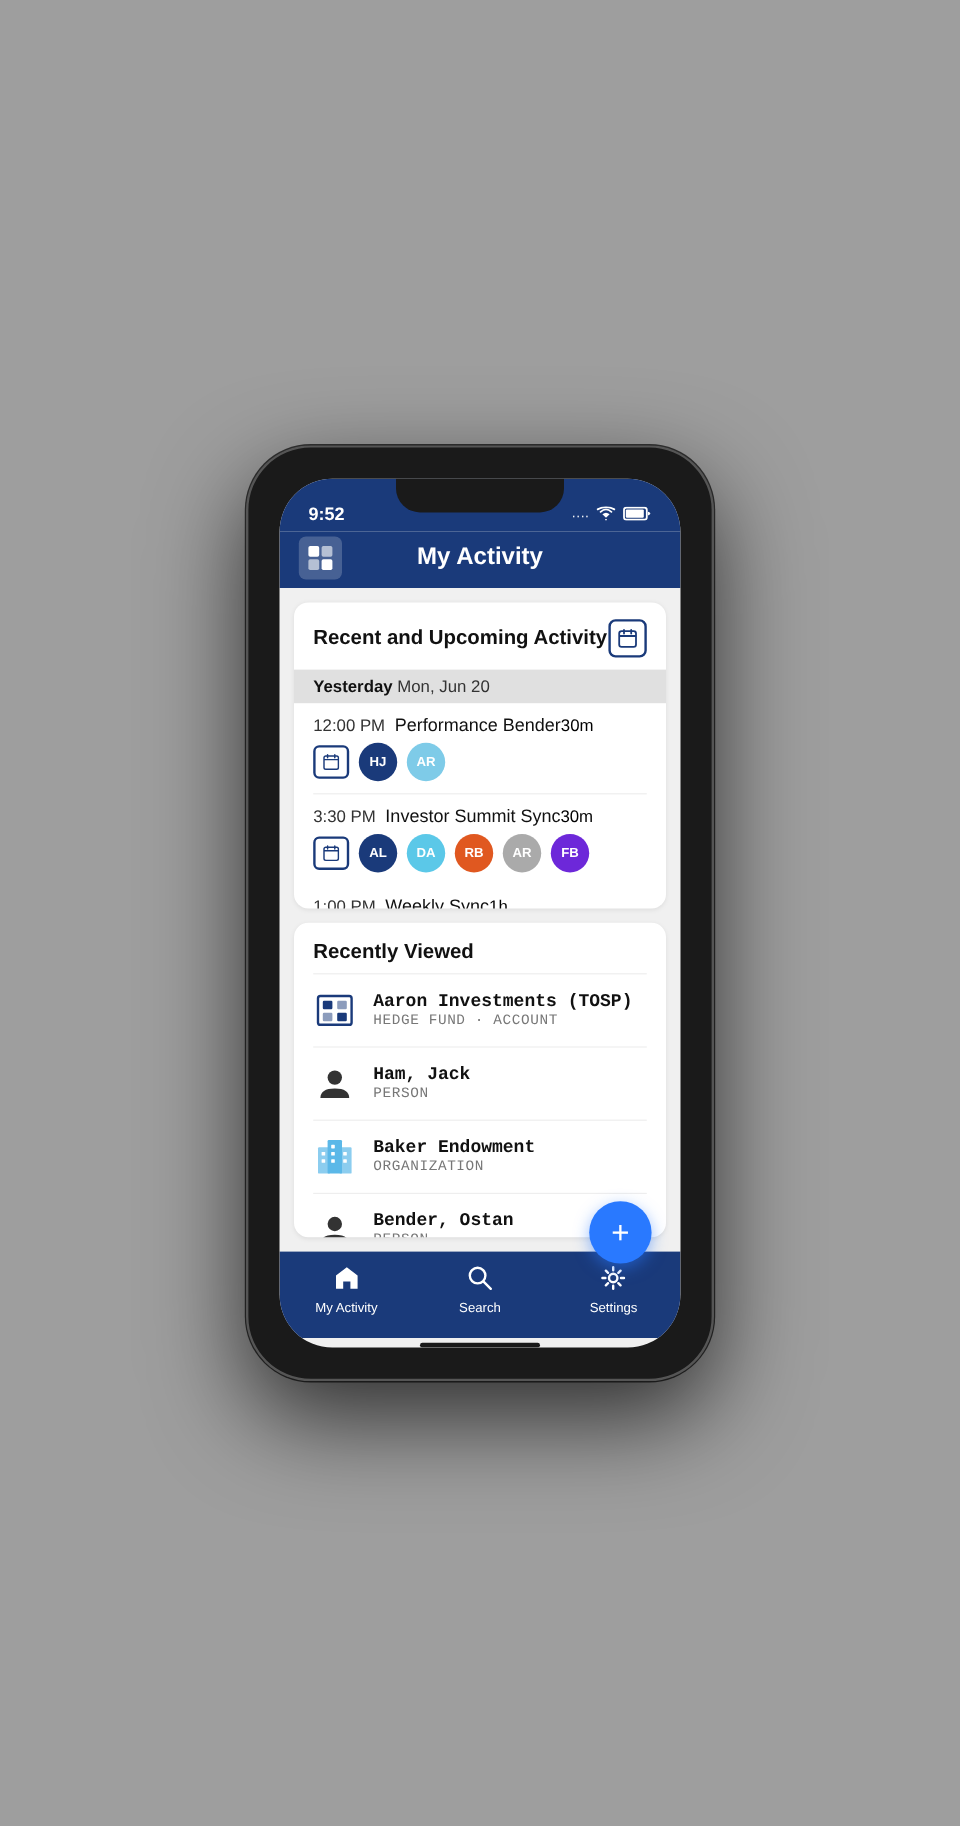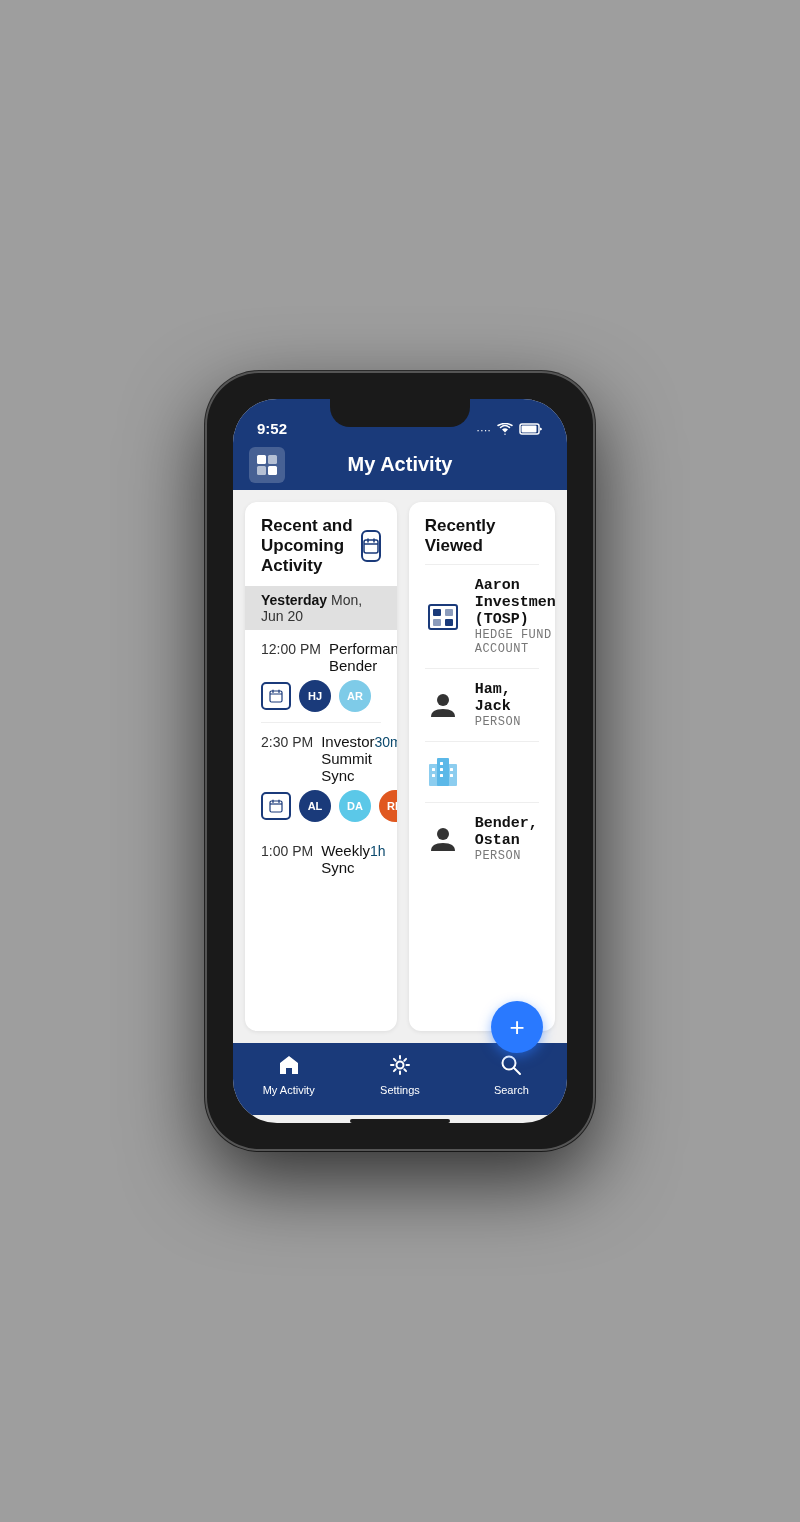--- a/index.html
+++ b/index.html
@@ -108,21 +108,21 @@
       font-weight: 700;
     }
 
     
     .content {
       flex: 1;
       overflow-y: auto;
       background: #f0f0f0;
       padding: 12px;
       display: flex;
-      flex-direction: row;
+      flex-direction: column;
       gap: 12px;
     }
 
     .content::-webkit-scrollbar { display: none; }
 
     
     .card {
       background: white;
       border-radius: 12px;
       overflow: hidden;
@@ -191,21 +191,21 @@
     }
 
     .event-name {
       font-size: 15px;
       font-weight: 500;
       color: #111;
     }
 
     .event-duration {
       font-size: 14px;
-      color: #0c4a6e;
+      color: #000000;
     }
 
     .event-icons-row {
       display: flex;
       align-items: center;
       gap: 8px;
     }
 
     .cal-icon-small {
       width: 30px;
@@ -421,21 +421,21 @@
             <div class="avatar" style="background:#1a3a7a">HJ</div>
             <div class="avatar" style="background:#7ecbe8">AR</div>
           </div>
         </div>
 
         <div class="divider"></div>
 
         <div class="event-row">
           <div class="event-time-title">
             <div class="event-left">
-              <span class="event-time">2:30 PM</span>
+              <span class="event-time">3:30 PM</span>
               <span class="event-name">Investor Summit Sync</span>
             </div>
             <span class="event-duration">30m</span>
           </div>
           <div class="event-icons-row">
             <div class="cal-icon-small">
               <svg width="14" height="14" viewBox="0 0 14 14" fill="none">
                 <rect x="1" y="2" width="12" height="11" rx="1.5" stroke="#1a3a7a" stroke-width="1.2"></rect>
                 <line x1="4" y1="1" x2="4" y2="3.5" stroke="#1a3a7a" stroke-width="1.2" stroke-linecap="round"></line>
                 <line x1="10" y1="1" x2="10" y2="3.5" stroke="#1a3a7a" stroke-width="1.2" stroke-linecap="round"></line>
@@ -509,20 +509,24 @@
               <rect x="22" y="10" width="10" height="22" rx="1" fill="#5bb8e8" opacity="0.7"></rect>
               <rect x="15" y="8" width="3" height="3" rx="0.5" fill="white"></rect>
               <rect x="15" y="14" width="3" height="3" rx="0.5" fill="white"></rect>
               <rect x="15" y="20" width="3" height="3" rx="0.5" fill="white"></rect>
               <rect x="7" y="14" width="3" height="3" rx="0.5" fill="white"></rect>
               <rect x="7" y="20" width="3" height="3" rx="0.5" fill="white"></rect>
               <rect x="25" y="14" width="3" height="3" rx="0.5" fill="white"></rect>
               <rect x="25" y="20" width="3" height="3" rx="0.5" fill="white"></rect>
             </svg>
           </div>
+          <div class="list-item-text">
+            <div class="list-item-name">Baker Endowment</div>
+            <div class="list-item-type">ORGANIZATION</div>
+          </div>
         </div>
 
         <div class="divider"></div>
 
         <div class="list-item">
           <div class="list-item-icon">
             <svg width="36" height="36" viewBox="0 0 36 36" fill="none">
               <circle cx="18" cy="13" r="6" fill="#333"></circle>
               <path d="M6 30 Q6 22 18 22 Q30 22 30 30" fill="#333"></path>
             </svg>
@@ -544,33 +548,33 @@
         <span class="nav-icon">
           <svg width="22" height="22" viewBox="0 0 22 22" fill="white">
             <path d="M11 2 L2 9 L2 20 L8 20 L8 14 L14 14 L14 20 L20 20 L20 9 Z" fill="white"></path>
           </svg>
         </span>
         <span class="nav-label">My Activity</span>
       </div>
       <div class="nav-item">
         <span class="nav-icon">
           <svg width="22" height="22" viewBox="0 0 22 22" fill="none">
+            <circle cx="9" cy="9" r="6.5" stroke="white" stroke-width="2"></circle>
+            <line x1="14" y1="14" x2="20" y2="20" stroke="white" stroke-width="2" stroke-linecap="round"></line>
+          </svg>
+        </span>
+        <span class="nav-label">Search</span>
+      </div>
+      <div class="nav-item">
+        <span class="nav-icon">
+          <svg width="22" height="22" viewBox="0 0 22 22" fill="none">
             <circle cx="11" cy="11" r="3.5" stroke="white" stroke-width="2"></circle>
             <path d="M11 2 L11 4.5 M11 17.5 L11 20 M2 11 L4.5 11 M17.5 11 L20 11 M4.9 4.9 L6.7 6.7 M15.3 15.3 L17.1 17.1 M17.1 4.9 L15.3 6.7 M6.7 15.3 L4.9 17.1" stroke="white" stroke-width="2" stroke-linecap="round"></path>
           </svg>
         </span>
         <span class="nav-label">Settings</span>
       </div>
-      <div class="nav-item">
-        <span class="nav-icon">
-          <svg width="22" height="22" viewBox="0 0 22 22" fill="none">
-            <circle cx="9" cy="9" r="6.5" stroke="white" stroke-width="2"></circle>
-            <line x1="14" y1="14" x2="20" y2="20" stroke="white" stroke-width="2" stroke-linecap="round"></line>
-          </svg>
-        </span>
-        <span class="nav-label">Search</span>
-      </div>
     </div>
 
     <div class="home-bar"></div>
 
   </div>
 </div>
 
 </body></html>

